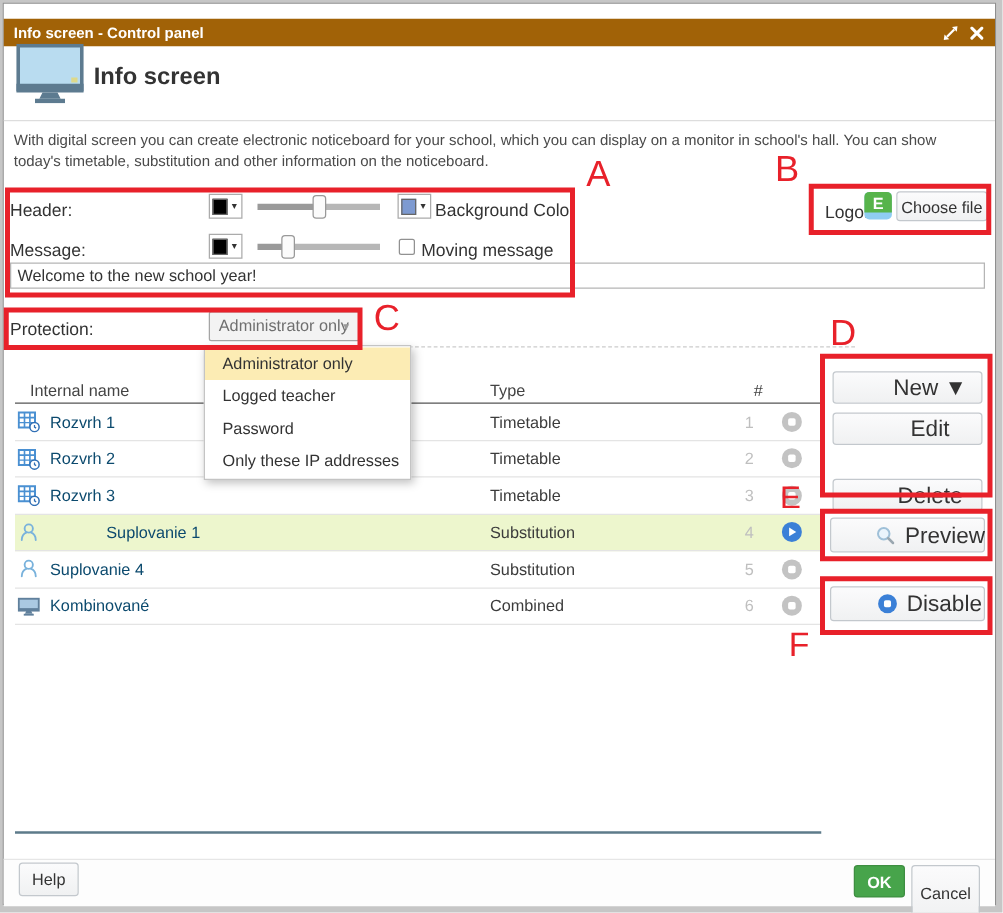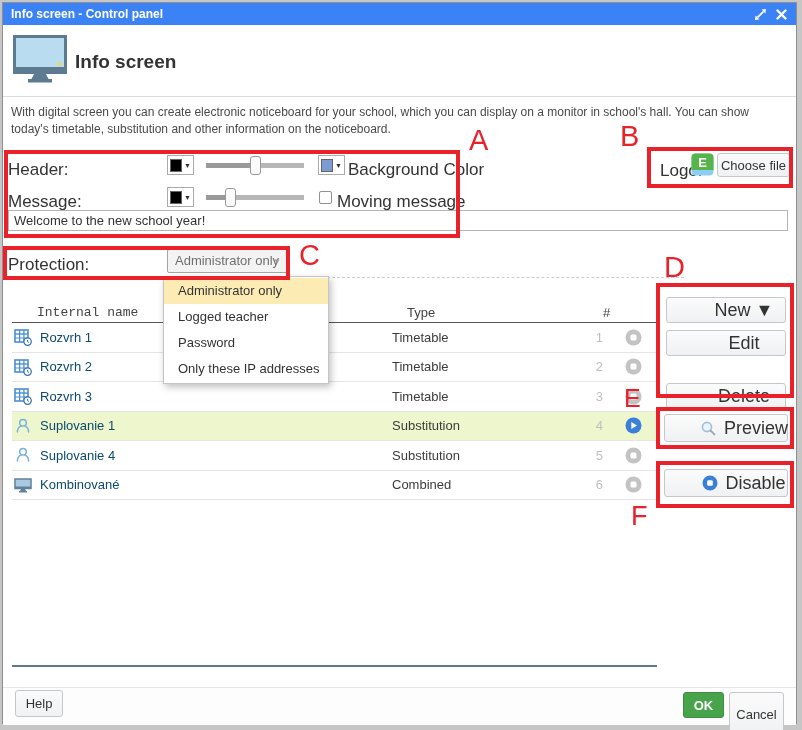--- a/index.html
+++ b/index.html
@@ -9,33 +9,33 @@
     background:#c6c6c6;
     position:relative;
     overflow:hidden;
   }
   .dialog {
     position:absolute; left:2px; top:2px; width:795px; height:722px;
     background:#fff; border:1px solid #8f8f8f;
   }
   
   .titlebar {
-    position:absolute; left:0; top:0; right:0; height:22px;
-    background:#3b82f6; color:#fff;
+    position:absolute; left:0; top:12px; right:0; height:22px;
+    background:#a16207; color:#fff;
   }
   .titlebar .title { position:absolute; left:8px; top:0; line-height:22px; font-size:12px; font-weight:bold; }
   .tb-icons { position:absolute; right:9px; top:0; height:22px; display:flex; align-items:center; gap:9px; }
   .tb-icons svg { display:block; cursor:pointer; }
   
   .head-sep { position:absolute; left:0; top:93px; width:100%; height:1px; background:#ddd; }
   .monitor-big { position:absolute; left:10px; top:32px; }
   .page-title { position:absolute; left:72px; top:48px; font-size:19px; font-weight:bold; color:#333; }
   .desc { position:absolute; left:8px; top:101px; width:765px; font-size:12px; line-height:17px; color:#4a4a4a; }
   
-  .flabel { position:absolute; font-size:17px; color:#333; }
+  .flabel { position:absolute; font-size:14px; color:#333; }
   .swatch-btn {
     position:absolute; width:27px; height:20px; background:#fff; border:1px solid #ababab;
     display:flex; align-items:center; padding:2px; cursor:pointer;
   }
   .swatch-btn .sw { width:13px; height:13px; display:block; border:1px solid #666; }
   .swatch-btn .sw-ar { font-size:7px; color:#333; margin-left:2px; }
   .slider { position:absolute; width:98px; height:19px; }
   .slider .track { position:absolute; left:0; right:0; top:7px; height:5px; background:#aaa; }
   .slider .handle {
     position:absolute; top:0; width:11px; height:19px; background:#fbfbfb;
@@ -66,21 +66,21 @@
     background:#fff; border:1px solid #c4c4c4; box-shadow:2px 3px 7px rgba(0,0,0,0.25);
     padding:1px 0;
   }
   .dd-item { height:26px; line-height:26px; padding-left:14px; font-size:13px; color:#333; cursor:pointer; }
   .dd-item.selected { background:#fcecb4; }
   
   .th { position:absolute; font-size:13px; color:#444; }
   .th-underline { position:absolute; left:9px; top:319px; width:645px; height:1px; background:#555; }
   .rows { position:absolute; left:9px; top:320px; width:645px; }
   .trow { position:relative; height:29.5px; border-bottom:1px solid #e4e4e4; display:flex; align-items:center; cursor:pointer; }
-  .trow.highlight { background:#edf6cd; }
+  .trow.highlight { background:#edf6cd;gap:45px; }
   .row-icon { margin-left:2px; width:20px; display:flex; align-items:center; }
   .row-name { margin-left:6px; font-size:13px; color:#0c4a6e; }
   .row-type { position:absolute; left:380px; font-size:13px; color:#3c3c3c; }
   .row-num { position:absolute; left:555px; width:36px; text-align:right; font-size:13px; color:#bfbfbf; }
   .row-status { position:absolute; left:613px; width:17px; height:17px; cursor:pointer; }
   .table-bottom { position:absolute; left:9px; top:662px; width:645px; height:2px; background:#5d7b8a; }
   
   .abtn {
     position:absolute; width:120px; height:26px;
     background:linear-gradient(#fbfbfc,#f0f1f2); border:1px solid #c3c8cd; border-radius:3px;
@@ -193,22 +193,22 @@
   </div>
   <div class="dashed"></div>
 
   <div class="dropdown">
       <div class="dd-item selected">Administrator only</div>
       <div class="dd-item">Logged teacher</div>
       <div class="dd-item">Password</div>
       <div class="dd-item">Only these IP addresses</div>
     </div>
 
-  <div class="th" style="left:34px; top:302px;font-family:Liberation Mono, monospace;">Internal name</div>
-  <div class="th" style="left:404px; top:302px;">Type</div>
+  <div class="th" style="left:21px; top:302px;">Internal name</div>
+  <div class="th" style="left:389px; top:302px;">Type</div>
   <div class="th" style="left:600px; top:302px;">#</div>
   <div class="th-underline"></div>
   <div class="rows">
       <div class="trow">
         <span class="row-icon">
           <svg width="18" height="18" viewBox="0 0 18 18">
             <rect x="1" y="2" width="13" height="12" fill="#fff" stroke="#4a90d2" stroke-width="1.6"></rect>
             <line x1="1" y1="6" x2="14" y2="6" stroke="#4a90d2" stroke-width="1.4"></line>
             <line x1="5.6" y1="2" x2="5.6" y2="14" stroke="#4a90d2" stroke-width="1.3"></line>
             <line x1="9.9" y1="2" x2="9.9" y2="14" stroke="#4a90d2" stroke-width="1.3"></line>

